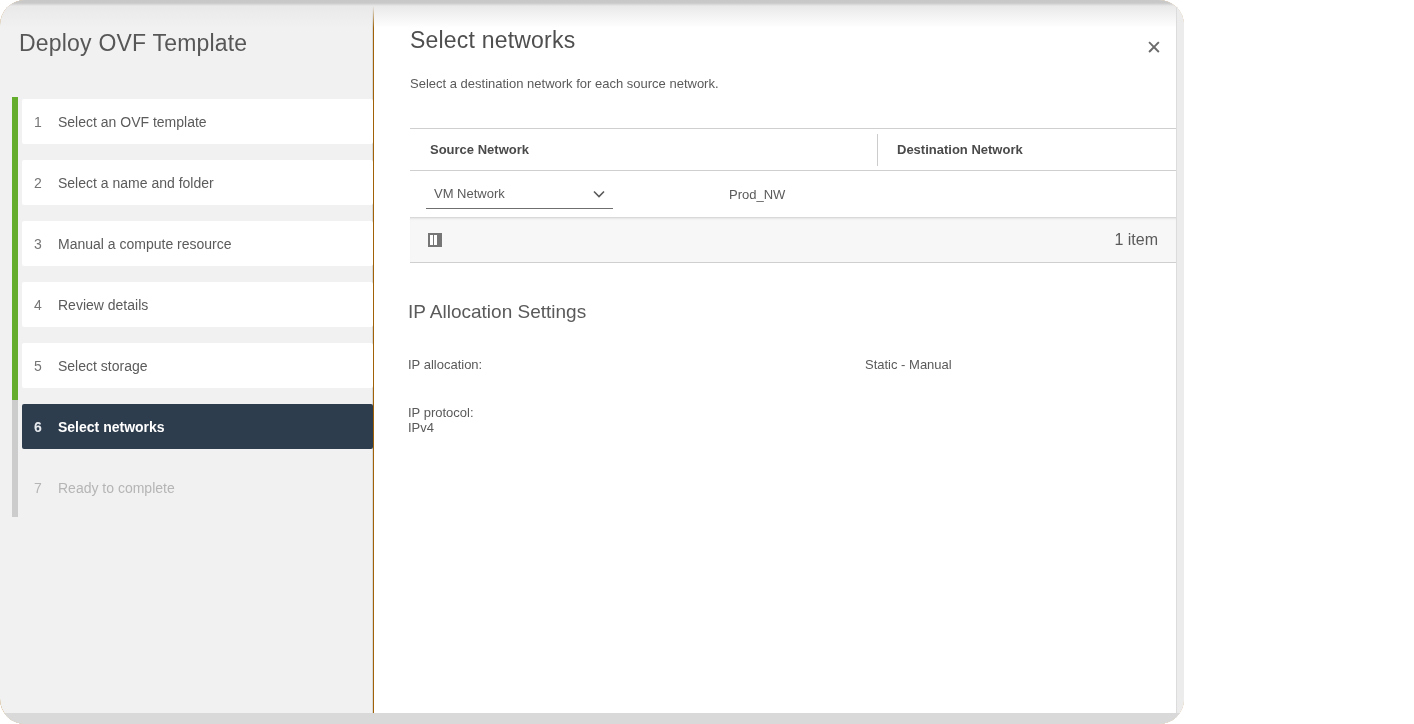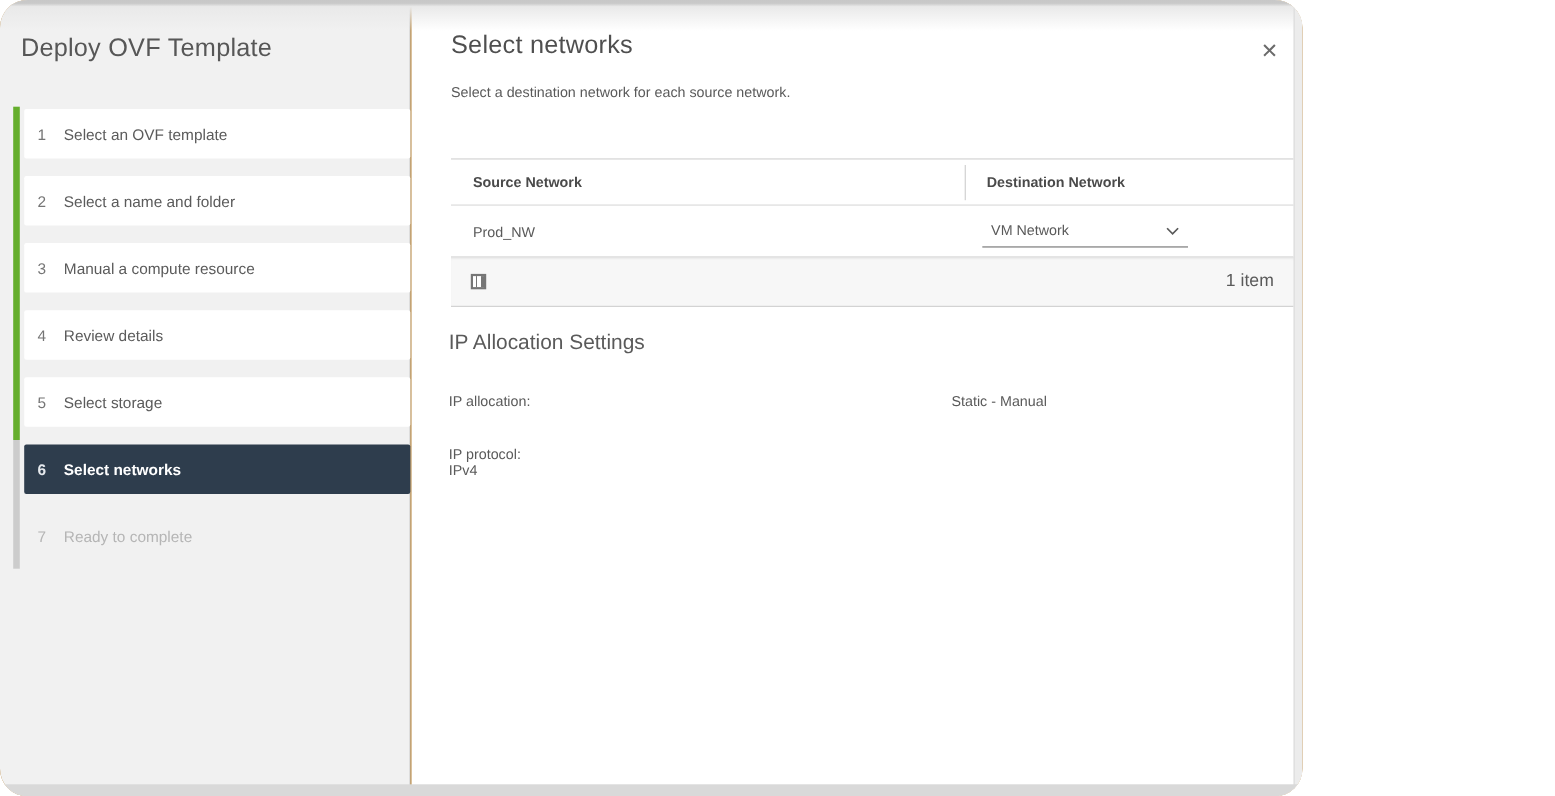--- a/index.html
+++ b/index.html
@@ -31,21 +31,21 @@
   .step.upcoming .num, .step.upcoming .lbl { color:#b5b5b5; }
 
   
   .main { position:absolute; left:374px; top:0; right:0; bottom:0; background:#ffffff; }
   .page-title { position:absolute; left:36px; top:27px; font-size:23px; font-weight:400; color:#4f4f4f; letter-spacing:.2px; }
   .page-subtitle { position:absolute; left:36px; top:76px; font-size:13px; color:#5a5a5a; }
   .close-btn { position:absolute; top:34px; right:17px; width:26px; height:26px; display:flex; align-items:center; justify-content:center;
     font-size:19px; color:#6b6b6b; cursor:pointer; background:none; border:none; }
 
   
-  .net-table { position:absolute; left:36px; right:8px; top:144px; }
+  .net-table { position:absolute; left:36px; right:8px; top:128px; }
   .thead { display:flex; height:43px; border-top:1px solid #cfcfcf; border-bottom:1px solid #cfcfcf; align-items:center; background:#fff; }
   .th { font-size:13px; font-weight:700; color:#4a4a4a; padding-left:20px; }
   .th.src { width:467px; }
   .th.dst { flex:1; position:relative; }
   .col-divider { position:absolute; left:0; top:-8px; height:32px; width:1px; background:#cccccc; }
   .trow { display:flex; height:47px; align-items:center; border-bottom:1px solid #d9d9d9; background:#fff; }
   .td { font-size:13px; color:#5a5a5a; padding-left:20px; }
   .td.src { width:467px; }
   .td.dst { flex:1; padding-left:0; }
   .select-box { margin-left:16px; width:187px; height:29px; display:flex; align-items:center; justify-content:space-between;
@@ -122,29 +122,29 @@
 
     <div class="net-table">
       <div class="thead">
         <div class="th src">Source Network</div>
         <div class="th dst">
           <span class="col-divider"></span>
           <span>Destination Network</span>
         </div>
       </div>
       <div class="trow">
-        <div class="td src">Prod_NW</div>
         <div class="td dst">
           <div class="select-box">
             <span class="sel-val">VM Network</span>
             <svg class="chev" viewBox="0 0 12 8">
               <polyline points="1,1.5 6,6.5 11,1.5" fill="none" stroke="#5a5a5a" stroke-width="1.6"></polyline>
             </svg>
           </div>
         </div>
+        <div class="td src">Prod_NW</div>
       </div>
       <div class="tfoot">
         <span class="cols-icon"></span>
         <span class="items-count">1 item</span>
       </div>
     </div>
 
     <div class="ip-heading">IP Allocation Settings</div>
     <div class="ip-row r1">
       <span class="ip-label">IP allocation:</span>

